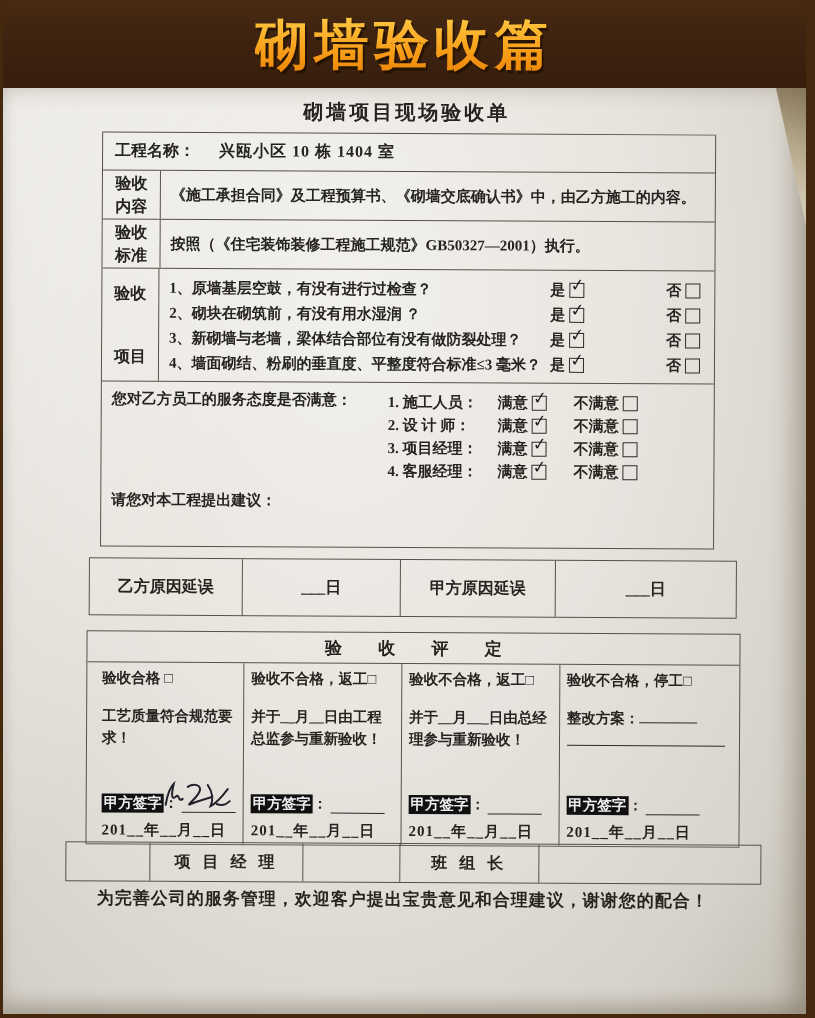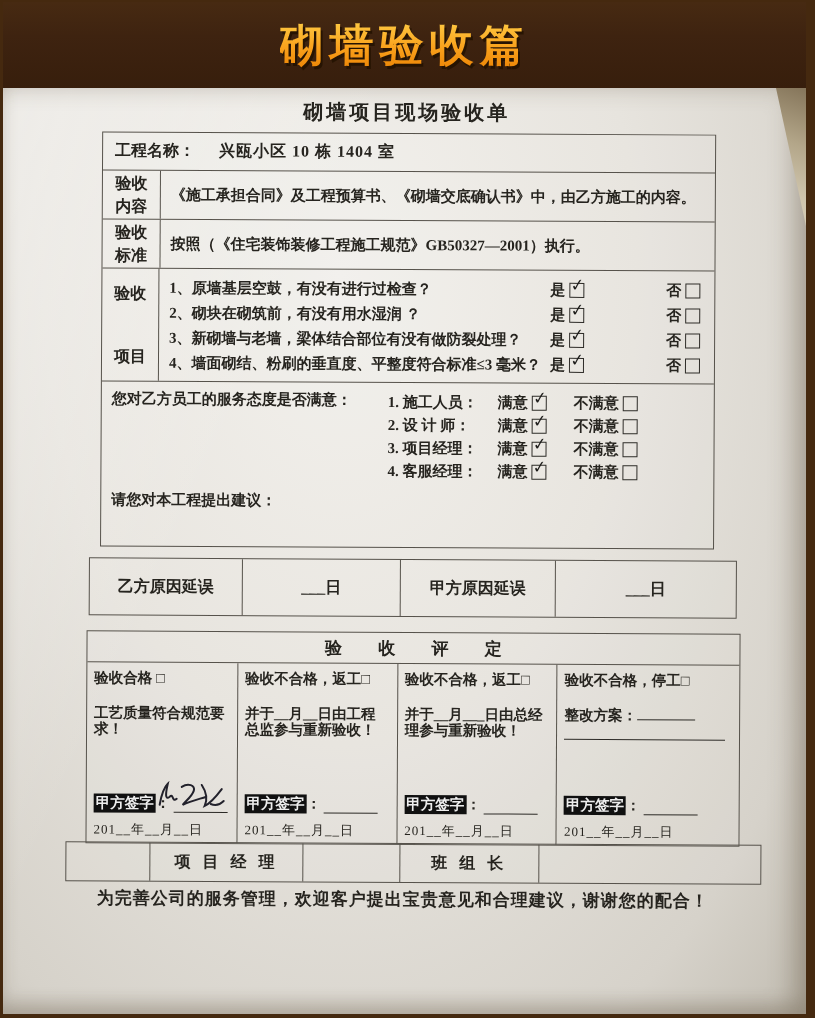--- a/index.html
+++ b/index.html
@@ -13,21 +13,21 @@
     background:#45290f;
   }
   
   .banner {
     position:absolute; top:2px; left:3px; right:9px; height:86px;
     background:linear-gradient(#472a12,#3e2310 40%,#371e0c);
     display:flex; align-items:center; justify-content:center;
   }
   .banner-title {
     font-family:Liberation Serif, serif;
-    font-size:44px; font-weight:900; letter-spacing:6px;
+    font-size:54px; font-weight:900; letter-spacing:6px;
     background:linear-gradient(#ffd24a,#f9a01b 55%,#e87e00);
     -webkit-background-clip:text; background-clip:text;
     color:transparent; -webkit-text-fill-color:transparent;
     filter:drop-shadow(2px 3px 0 rgba(35,18,0,.85));
   }
   
   .paper {
     position:absolute; top:88px; left:3px; right:9px; bottom:4px;
     background:
       linear-gradient(115deg, rgba(255,255,255,.4) 0%, rgba(255,255,255,0) 32%),
@@ -100,30 +100,30 @@
   
   .eval-tbl { left:84px; top:544px; width:652px; }
   .ev-header {
     height:30px; display:flex; align-items:center; justify-content:center;
     font-size:17px; font-weight:700; letter-spacing:16px; text-indent:16px;
     border-bottom:1px solid #56524b;
   }
   .ev-cols { display:flex; }
   .ev-col { padding:6px 7px 4px; box-sizing:border-box; border-left:1px solid #56524b; }
   .ev-col:first-child { border-left:none; }
-  .ec1 { width:23%; } .ec2 { width:24.5%; } .ec3 { width:24.5%; } .ec4 { width:28%; }
+  .ec1 { width:23%;margin-left:8px; } .ec2 { width:24.5%; } .ec3 { width:24.5%; } .ec4 { width:28%; }
   .ev-title { font-size:14.5px; font-weight:700; height:36px; }
-  .ev-body { font-size:14.5px; font-weight:600; line-height:16px; height:66px; }
+  .ev-body { font-size:14.5px; font-weight:600; line-height:22px; height:66px; }
   .line-inline { display:inline-block; width:58px; border-bottom:1.2px solid #2c2a26; height:12px; }
   .line-full { width:96%; border-bottom:1.2px solid #2c2a26; height:16px; }
   .ev-sign { height:42px; display:flex; align-items:flex-end; padding-bottom:8px; position:relative; font-size:14.5px; font-weight:700; }
   .sign-label { background:#101010; color:#ededed; padding:0 2px;text-align:right; }
   .sign-line { display:inline-block; width:54px; border-bottom:1.2px solid #2c2a26; height:13px; margin-left:3px; }
   .sig-svg { position:absolute; right:2px; bottom:6px; }
-  .ev-date { font-size:13px; font-weight:400; letter-spacing:1px; }
+  .ev-date { font-size:15px; font-weight:700; letter-spacing:1px; }
 
   
   .roles-tbl { left:64px; top:755px; width:694px; height:38px; display:flex; }
   .role-cell {
     display:flex; align-items:center; justify-content:center;
     font-size:16px; font-weight:700; letter-spacing:4px;
     border-left:1px solid #56524b; box-sizing:border-box;
   }
   .role-cell:first-child { border-left:none; }
   .rc-l1 { width:20%; } .rc-b1 { width:12%; } .rc-l2 { width:22%; }

